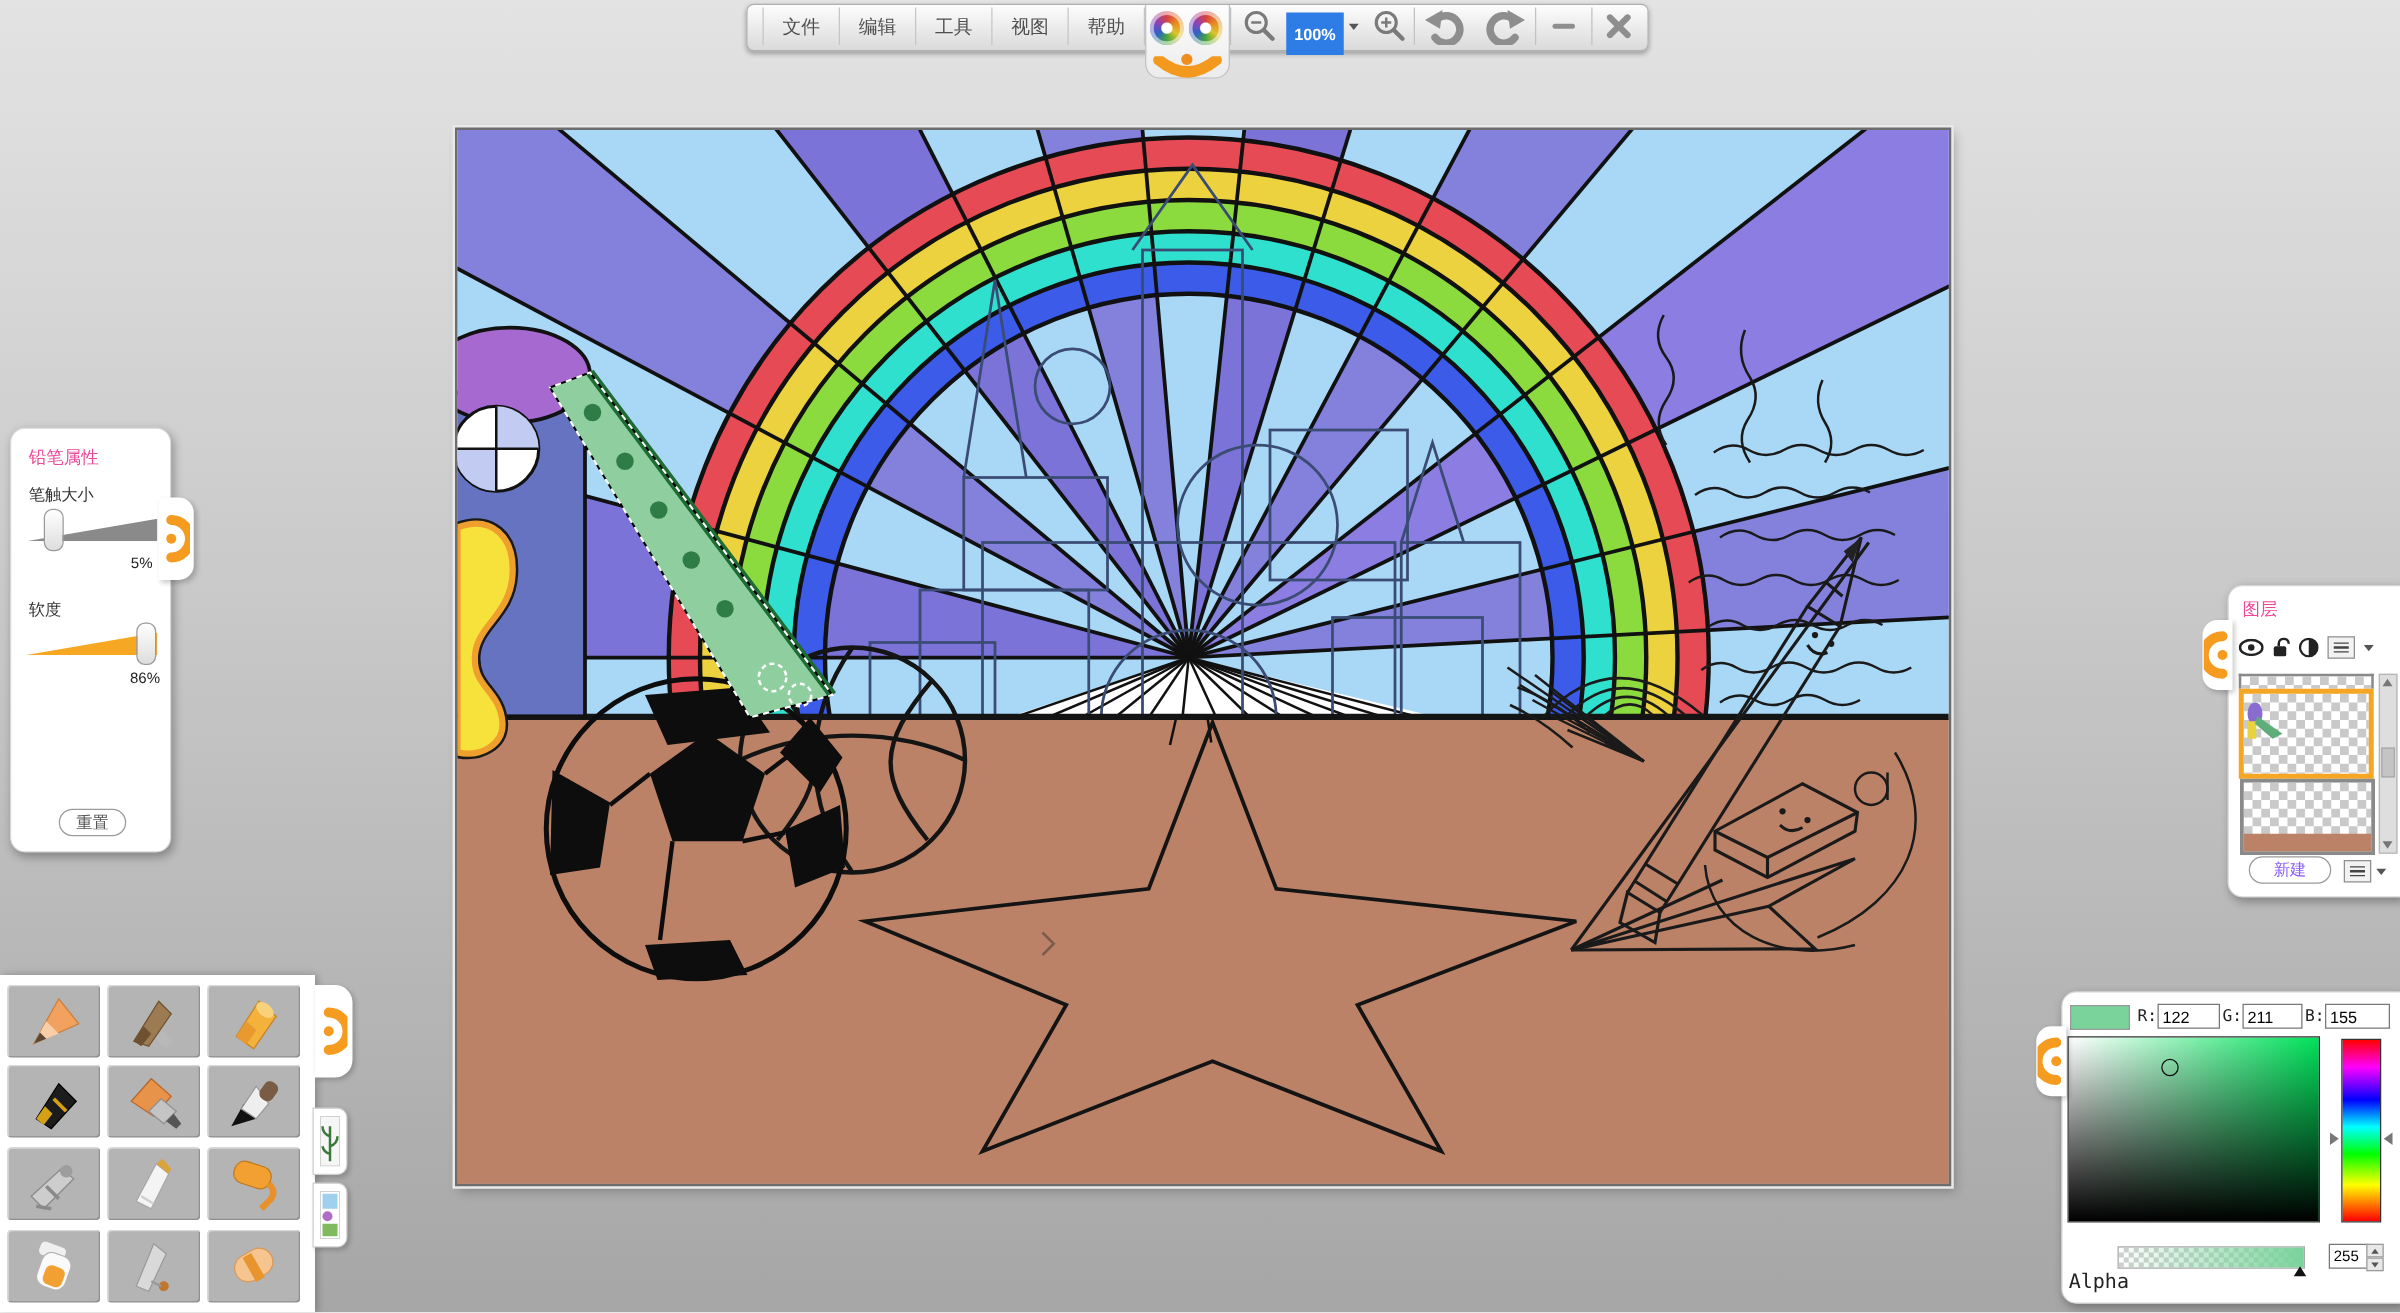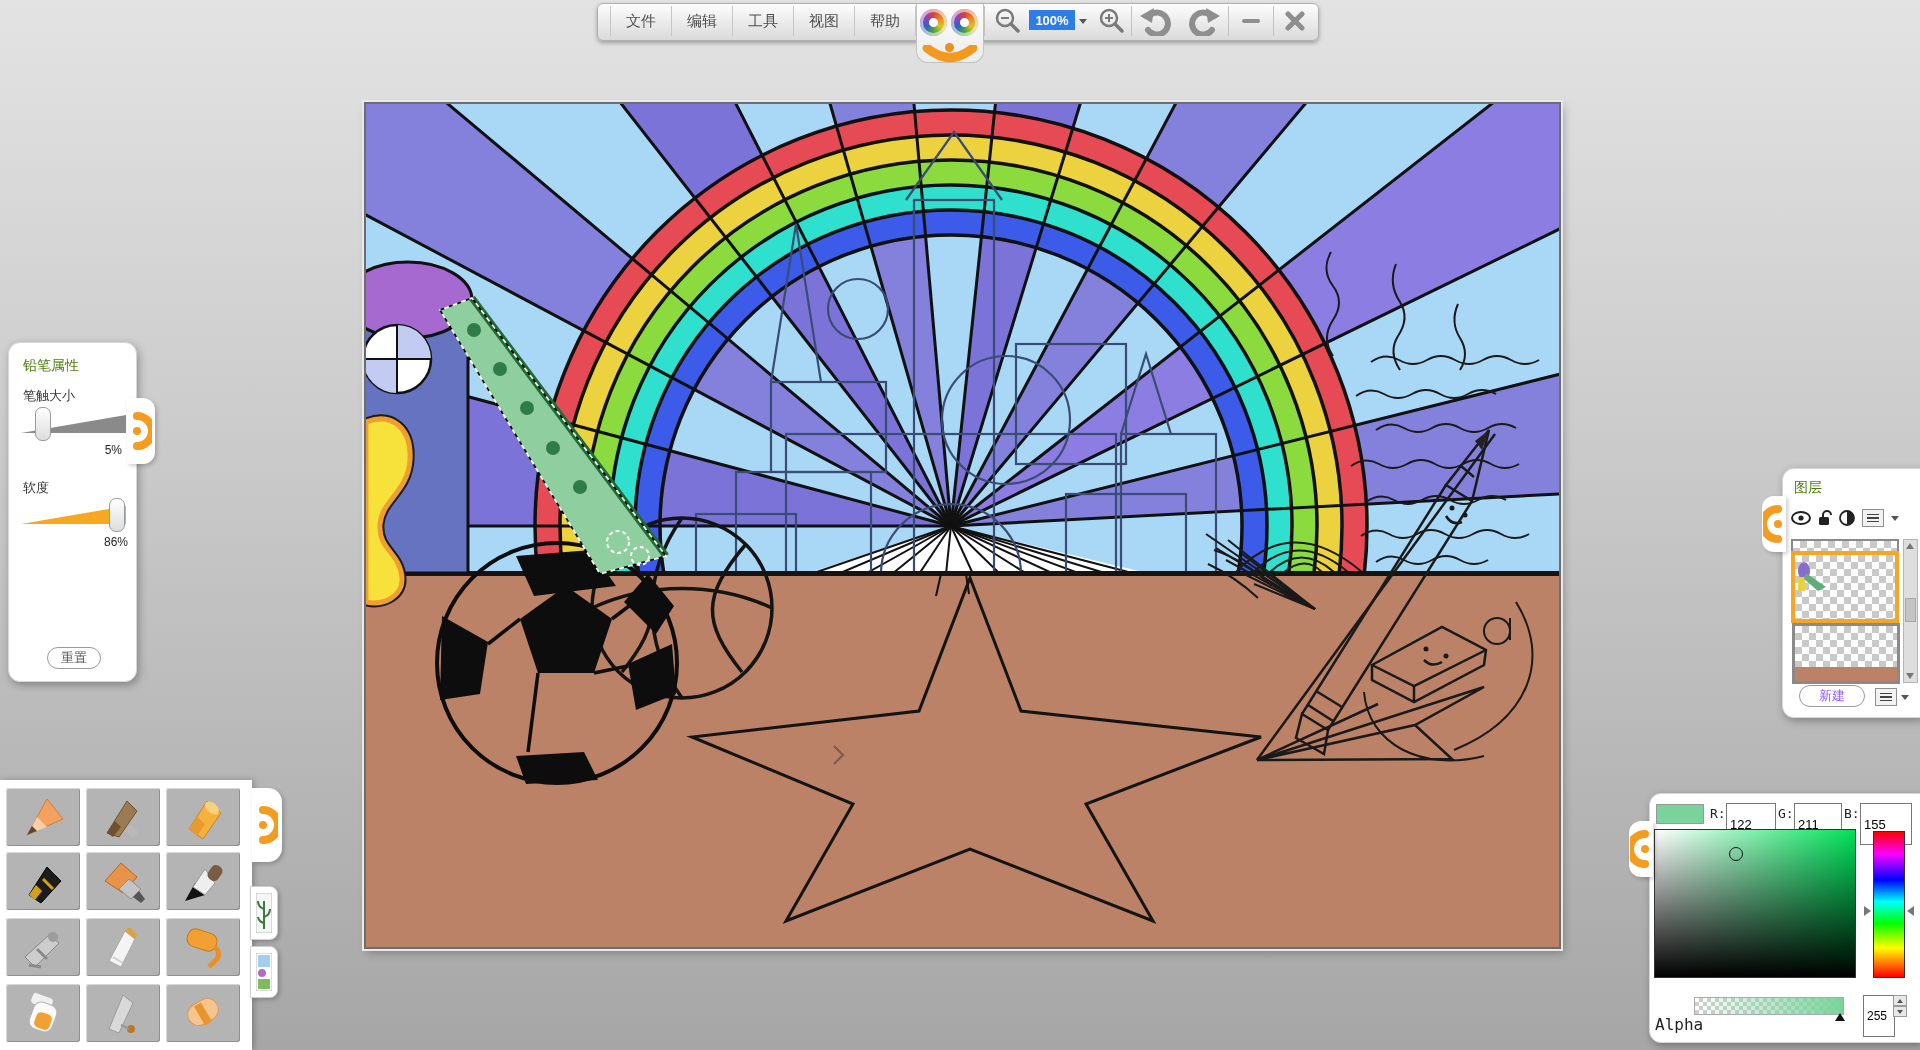--- a/index.html
+++ b/index.html
@@ -15,33 +15,33 @@
   .menu-btn:first-child{border-left:1px solid #c6c6c6;margin-left:12px;}
   .tb-sep{width:1px;background:#c2c2c2;height:30px;margin-top:2px;}
   .tb-btn{height:30px;margin-top:2px;display:flex;align-items:center;justify-content:center;}
   .clown-tab{position:relative;width:66px;height:58px;background:linear-gradient(#fdfdfd,#ececec);
              border:1px solid #c2c2c2;border-top:none;border-radius:0 0 12px 12px;flex:none;}
   .mascot-eye{position:absolute;top:5px;width:27px;height:27px;border-radius:50%;
       background:radial-gradient(circle at 50% 50%, #fff 0 4px, rgba(255,255,255,0) 5px),
                  conic-gradient(#d84040,#e88a20,#ddc42c,#46a53c,#2e62c8,#8c44b8,#d84040);
       box-shadow:inset 0 0 0 3px rgba(255,255,255,.55);}
   .nose-dot{position:absolute;left:28px;top:39px;width:9px;height:9px;border-radius:50%;background:#ee8e1e;}
-  .zoom-box{width:46px;height:20px;margin-top:6px;background:#2e7ce6;color:#fff;font-weight:bold;
+  .zoom-box{width:46px;height:34px;margin-top:6px;background:#2e7ce6;color:#fff;font-weight:bold;
             font-size:13px;display:flex;align-items:center;justify-content:center;}
   .caret{width:0;height:0;border-left:4px solid transparent;border-right:4px solid transparent;
          border-top:5px solid #555;margin:15px 4px 0 4px;}
   
   .canvas-wrap{position:absolute;left:364px;top:102px;width:1193px;height:843px;
                border:2px solid #6d6d6d;box-shadow:0 0 0 2px #e9e9e9, 3px 4px 8px rgba(0,0,0,.25);}
   
   .panel{position:absolute;background:#fff;border:1px solid #d7d7d7;border-radius:12px;
          box-shadow:2px 3px 8px rgba(0,0,0,.3);}
   .handle-tab{position:absolute;background:#fff;box-shadow:2px 2px 4px rgba(0,0,0,.2);
               display:flex;align-items:center;justify-content:center;}
-  .p-title{font-size:14px;color:#4d7c0f;}
+  .p-title{font-size:14px;color:#ec4899;}
   
   .wedge{position:absolute;height:18px;}
   .slider-handle{position:absolute;width:14px;height:32px;background:linear-gradient(#fff,#ddd);
                  border:1px solid #9a9a9a;border-radius:7px;}
   .pct{position:absolute;font-size:12px;color:#222;}
   .oval-btn{position:absolute;border:1px solid #9a9a9a;border-radius:11px;background:#fff;
             font-size:13px;color:#555;display:flex;align-items:center;justify-content:center;}
   
   .palette{position:absolute;left:0;top:780px;width:252px;height:270px;background:#fff;
            box-shadow:2px 0 6px rgba(0,0,0,.25);}
@@ -56,21 +56,21 @@
   .lp-iconbtn{display:inline-flex;align-items:center;justify-content:center;}
   .scrollbar{position:absolute;background:#dedede;border:1px solid #b5b5b5;}
   .sb-thumb{position:absolute;left:1px;width:9px;background:#c4c4c4;border:1px solid #a8a8a8;}
   .tri-up{width:0;height:0;border-left:4px solid transparent;border-right:4px solid transparent;border-bottom:6px solid #777;}
   .tri-down{width:0;height:0;border-left:4px solid transparent;border-right:4px solid transparent;border-top:6px solid #777;}
   .menu-box{width:20px;height:16px;border:1px solid #8f8f8f;background:#f2f2f2;display:flex;flex-direction:column;
             justify-content:center;gap:2px;align-items:center;}
   .menu-box i{display:block;width:12px;height:1.5px;background:#444;}
   
   .cp-label{position:absolute;font-size:13px;color:#222;font-family:"DejaVu Sans Mono",monospace;}
-  .cp-input{position:absolute;height:18px;border:1px solid #777;font-size:13px;padding:11px 3px;
+  .cp-input{position:absolute;height:18px;border:1px solid #777;font-size:13px;padding:0 3px;
             font-family:"Liberation Sans",sans-serif;}
   .sv-square{position:absolute;border:1px solid #333;
      background:linear-gradient(to top, #000, rgba(0,0,0,0)),
                 linear-gradient(to right, #fff, #00e15a);}
   .sv-marker{position:absolute;width:12px;height:12px;border:1.5px solid #111;border-radius:50%;}
   .hue-bar{position:absolute;border:1px solid #333;
      background:linear-gradient(#f00 0%, #f0f 15%, #00f 33%, #0ff 48%, #0f0 63%, #ff0 80%, #f00 100%);}
   .alpha-track{position:absolute;border:1px solid #aaa;}
   .alpha-fill{position:absolute;inset:0;background:linear-gradient(to right, rgba(122,211,155,0), rgba(122,211,155,1));}
   .spin-btn{width:12px;height:9px;background:#e8e8e8;border:1px solid #9a9a9a;display:flex;align-items:center;justify-content:center;}

